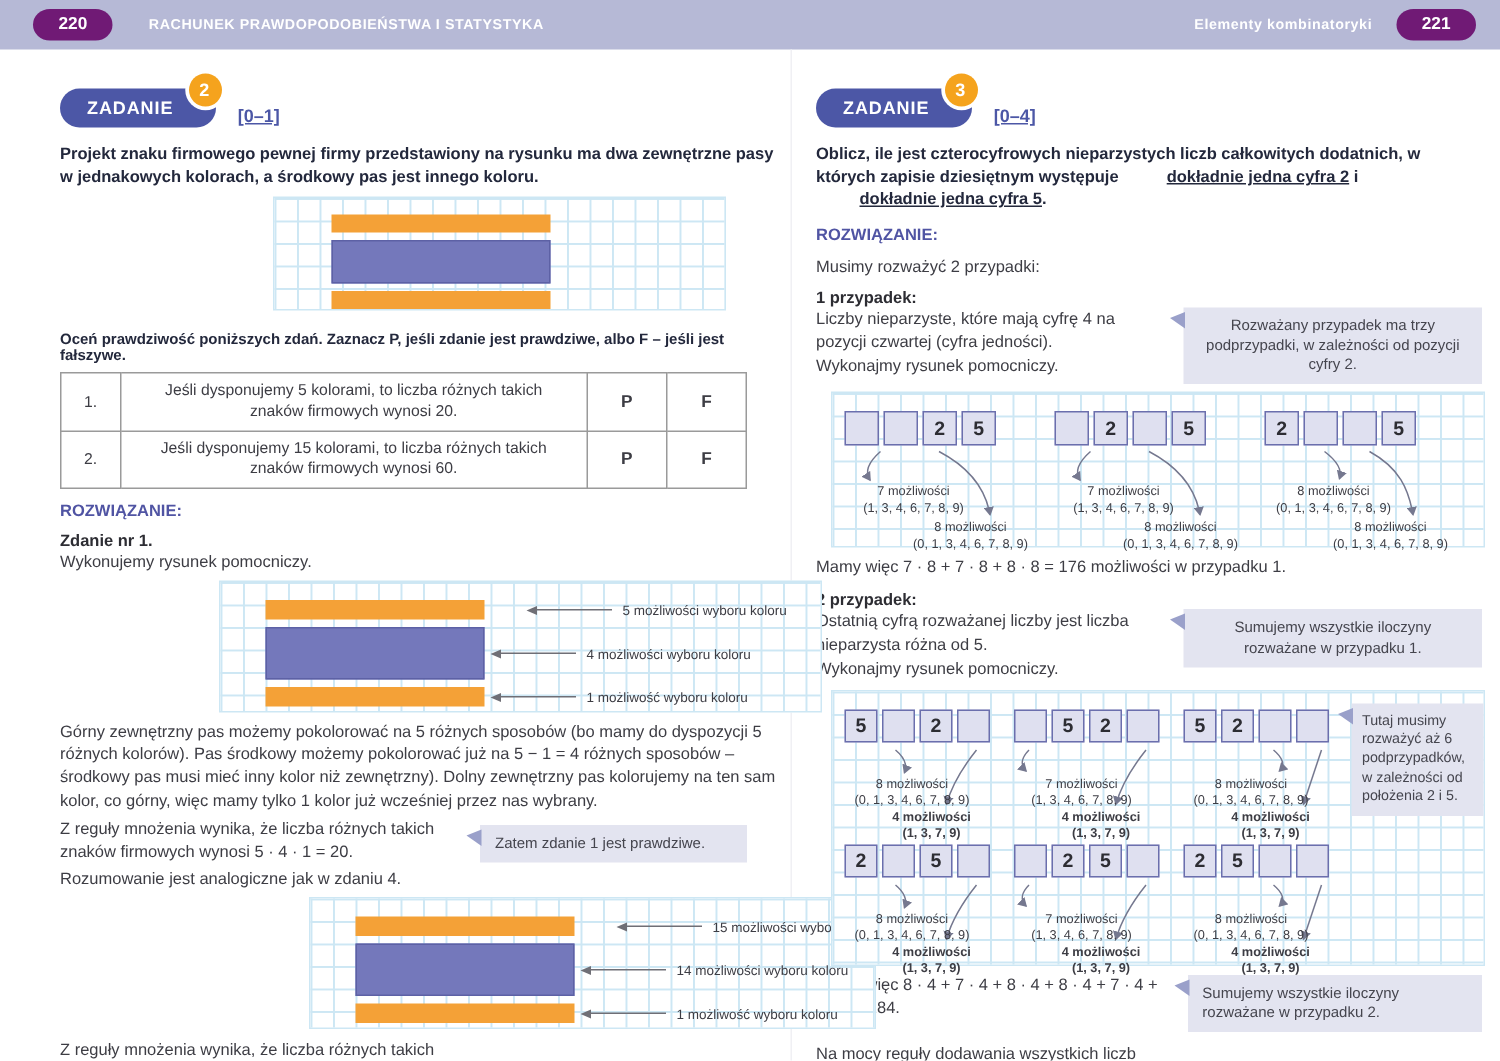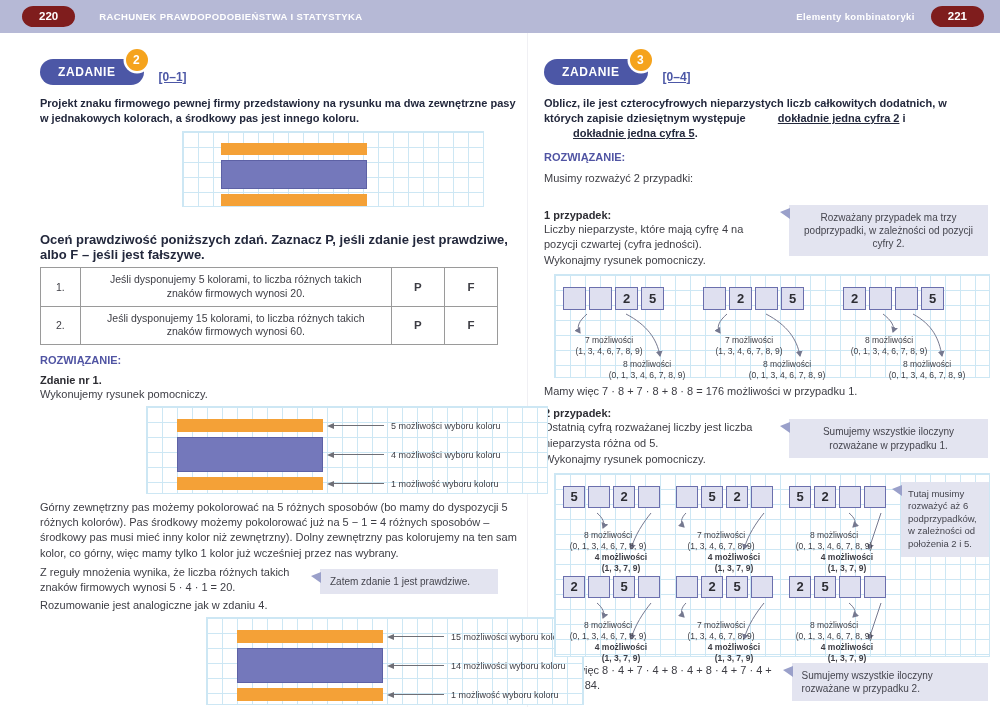--- a/index.html
+++ b/index.html
@@ -2,21 +2,21 @@
 <html><head>
 <meta charset="utf-8">
 <style>
   html,body{margin:0;padding:0;}
   body{
     width:1000px;height:707px;background:#ffffff;overflow:hidden;position:relative;
     font-family:"Liberation Sans", sans-serif;color:#3d3d44;font-size:11px;
   }
   
   .topbar{height:33px;background:#b6b9d6;display:flex;align-items:center;}
-  .pagenum{background:#7f1d1d;color:#fff;font-weight:bold;font-size:11.5px;
+  .pagenum{background:#701a75;color:#fff;font-weight:bold;font-size:11.5px;
     border-radius:14px/13px;padding:5px 17px;line-height:1;}
   .pagenum.left{margin-left:22px;}
   .pagenum.right{margin-right:16px;}
   .bartitle{color:#ffffff;font-weight:bold;font-size:9.5px;letter-spacing:.4px;}
   .bartitle.left{margin-left:24px;}
   .bartitle.right{margin-left:auto;margin-right:16px;}
   
   .spread{display:flex;}
   .page{box-sizing:border-box;}
   .page-left{width:527px;padding:24px 8px 0 40px;}
@@ -25,21 +25,21 @@
   .badge-row{display:flex;align-items:center;height:30px;margin-bottom:9px;}
   .zbadge{position:relative;background:#4c57a6;color:#fff;border-radius:16px;
     padding:7px 28px 7px 18px;font-weight:bold;font-size:12px;letter-spacing:.6px;line-height:1;}
   .znum{position:absolute;top:-10px;right:-4px;width:22px;height:22px;background:#f5a31d;
     border-radius:50%;color:#fff;font-weight:bold;font-size:12px;display:flex;
     align-items:center;justify-content:center;box-shadow:0 0 0 2.5px #fff;}
   .points{color:#4c57a6;font-weight:bold;font-size:12px;margin-left:15px;margin-top:10px;text-decoration:underline;}
   
   .intro{font-weight:bold;color:#23283c;line-height:1.38;margin:2px 0 5px;}
   .u{text-decoration:underline;padding-left:29px;}
-  .instruction{font-weight:bold;color:#23283c;margin:25px 0 5px;font-size:13px;}
+  .instruction{font-weight:bold;color:#23283c;margin:14px 0 5px;font-size:10px;}
   .sol-label{color:#5054a3;font-weight:bold;margin:9px 0 8px;}
   .subhead{font-weight:bold;color:#2d2d33;margin:7px 0 1px;}
   .body{margin:1px 0;line-height:1.38;}
   
   .gridfig{position:relative;background-color:#fff;
     background-image:linear-gradient(#cde7f4 1px,transparent 1px),
                      linear-gradient(90deg,#cde7f4 1px,transparent 1px);
     background-size:15px 15px;border:1px solid #cde7f4;box-sizing:border-box;}
   .stripe{position:absolute;}
   .stripe.orange{background:#f4a137;}
@@ -51,21 +51,21 @@
   .helperfig{width:402px;height:88px;margin:4px 0 6px 106px;}
   .helperfig.second{margin-left:166px;width:378px;}
   .helperfig .s1{left:30px;top:12px;width:146px;height:13px;}
   .helperfig .s2{left:30px;top:30px;width:146px;height:35px;}
   .helperfig .s3{left:30px;top:70px;width:146px;height:13px;}
   .lead{position:absolute;left:180px;height:13px;display:flex;align-items:center;}
   .lead .head{width:0;height:0;border-top:3.5px solid transparent;
     border-bottom:3.5px solid transparent;border-right:7px solid #6f6f76;}
   .lead .line{width:50px;height:1px;background:#6f6f76;margin-right:7px;}
   .lead .txt{font-size:9px;white-space:nowrap;color:#3d3d44;}
-  .lead.l1{top:12px;}.lead.l2{top:41px;}.lead.l3{top:70px;}
+  .lead.l1{top:12px;padding-left:24px;}.lead.l2{top:41px;}.lead.l3{top:70px;}
   
   .pf-table{border-collapse:collapse;width:458px;margin:2px 0 4px;}
   .pf-table td{border:1px solid #9a9a9a;text-align:center;vertical-align:middle;}
   .pf-table .num{width:38px;font-size:10.5px;}
   .pf-table .stmt{width:288px;font-size:10.5px;line-height:1.3;padding:5px 16px;}
   .pf-table .pf{width:52px;font-weight:bold;font-size:11.5px;cursor:pointer;}
   
   .note{position:relative;background:#e3e4f0;color:#45454e;font-size:10px;
     padding:6px 10px;line-height:1.32;box-sizing:border-box;}
   .note::before{content:"";position:absolute;left:-9px;top:3px;width:0;height:0;
@@ -240,21 +240,21 @@
 
       <p class="intro">
         <span>Oblicz, ile jest czterocyfrowych nieparzystych liczb całkowitych dodatnich, w których zapisie dziesiętnym występuje </span><span class="u">dokładnie jedna cyfra 2</span><span> i </span><span class="u">dokładnie jedna cyfra 5</span><span>.</span>
       </p>
 
       <p class="sol-label">ROZWIĄZANIE:</p>
       <p class="body">Musimy rozważyć 2 przypadki:</p>
 
       <div class="case-row" style="margin-top:7px;">
         <div class="case-col">
-          <p class="subhead" style="margin-top:16px;">1 przypadek:</p>
+          <p class="subhead" style="margin-top:0;">1 przypadek:</p>
           <p class="body">Liczby nieparzyste, które mają cyfrę 4 na pozycji czwartej (cyfra jedności).</p>
           <p class="body">Wykonajmy rysunek pomocniczy.</p>
         </div>
         <div class="note case-note">
           <span>Rozważany przypadek ma trzy podprzypadki, w zależności od pozycji cyfry 2.</span>
         </div>
       </div>
 
       <div class="gridfig diagram diagram1">
 

